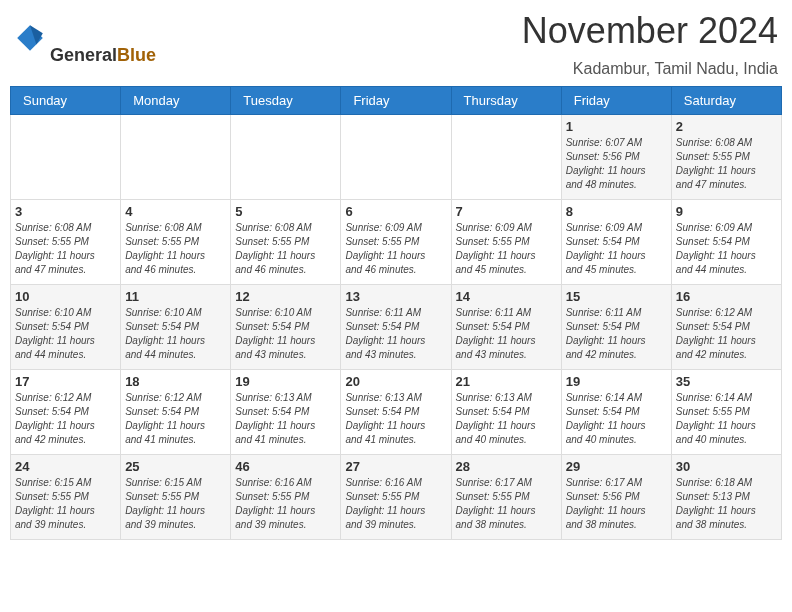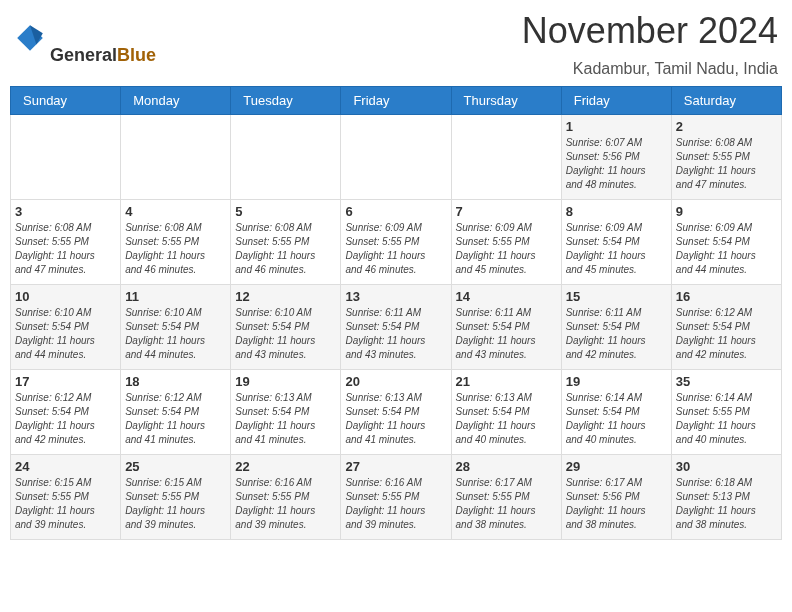--- a/index.html
+++ b/index.html
@@ -326,21 +326,21 @@
 and 39 minutes.</div>
         </td>
         <td>
           <span class="day-num">25</span>
           <div class="day-info" style="white-space: pre-line;">Sunrise: 6:15 AM
 Sunset: 5:55 PM
 Daylight: 11 hours
 and 39 minutes.</div>
         </td>
         <td>
-          <span class="day-num">22</span>
+          <span class="day-num">46</span>
           <div class="day-info" style="white-space: pre-line;">Sunrise: 6:16 AM
 Sunset: 5:55 PM
 Daylight: 11 hours
 and 39 minutes.</div>
         </td>
         <td>
           <span class="day-num">27</span>
           <div class="day-info" style="white-space: pre-line;">Sunrise: 6:16 AM
 Sunset: 5:55 PM
 Daylight: 11 hours

